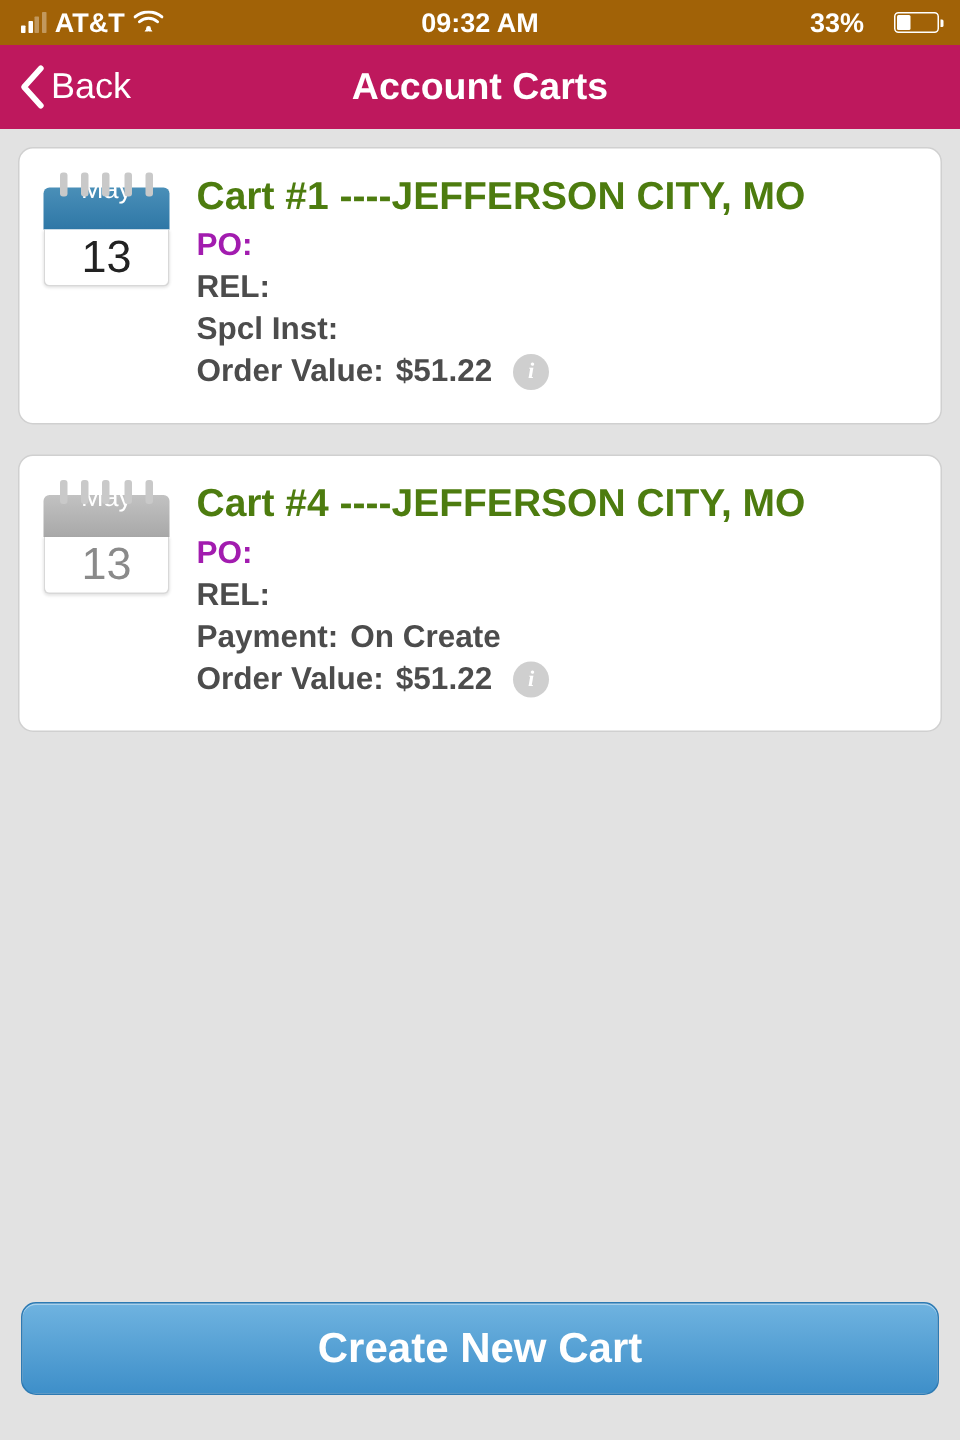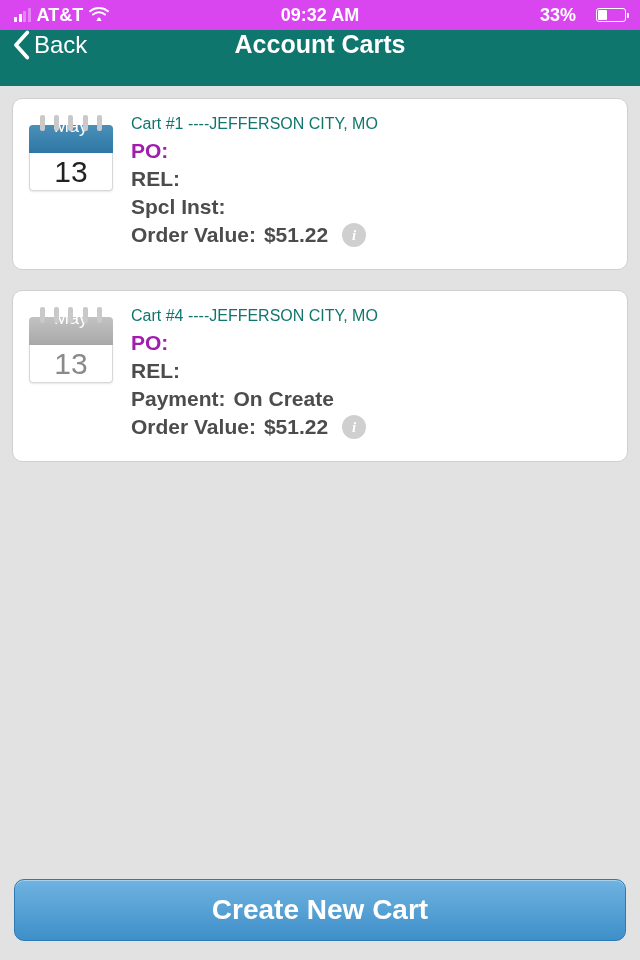--- a/index.html
+++ b/index.html
@@ -2,21 +2,21 @@
 <html><head>
 <meta charset="utf-8">
 <style>
   * { margin: 0; padding: 0; box-sizing: border-box; }
   html, body { width: 640px; height: 960px; font-family: -apple-system, Helvetica, Arial, sans-serif; background: #e2e2e2; overflow: hidden; }
   
   
   .status-bar {
     width: 100%;
     height: 30px;
-    background: #d946ef;
+    background: #a16207;
     display: flex;
     align-items: center;
     padding: 0 14px;
     color: #fff;
     font-size: 18px;
     font-weight: 600;
   }
   .status-left { display: flex; align-items: center; gap: 6px; flex: 1; }
   .status-center { flex: 1; text-align: center; }
   .status-right { flex: 1; display: flex; justify-content: flex-end; align-items: center; gap: 20px; }
@@ -24,23 +24,23 @@
   .signal-bars span { width: 3px; background: #fff; display: inline-block; border-radius: 0.5px; }
   .signal-bars span.dim { background: rgba(255,255,255,0.35); }
   .battery { display: inline-block; width: 30px; height: 14px; border: 1.5px solid #fff; border-radius: 3px; position: relative; }
   .battery::after { content:""; position:absolute; right:-4px; top:4px; width:2.5px; height:5px; background:#fff; border-radius:0 1px 1px 0; }
   .battery-fill { position:absolute; left:1px; top:1px; bottom:1px; width:33%; background:#fff; border-radius:1px; }
   
   
   .nav-bar {
     width: 100%;
     height: 56px;
-    background: #0f766e;
+    background: #be185d;
     display: flex;
-    align-items: flex-start;
+    align-items: center;
     position: relative;
     color: #fff;
   }
   .back-btn { display: flex; align-items: center; gap: 2px; padding-left: 10px; cursor: pointer; }
   .back-btn svg { width: 22px; height: 30px; }
   .back-text { font-size: 24px; font-weight: 400; }
   .nav-title { position: absolute; left:0; right:0; text-align:center; font-size: 25px; font-weight: 700; pointer-events:none; }
   
   
   .content { padding: 12px 12px 0 12px; }
@@ -60,30 +60,30 @@
   .cal-rings span { width:5px; height:16px; background:#c9c9c9; border-radius:2px; display:block; }
   .cal-month { height:28px; display:flex; align-items:flex-end; justify-content:center; padding-bottom:16px; font-size:18px; font-weight:400; color:#fff; border-radius:4px 4px 0 0; }
   .cal-month.blue { background: linear-gradient(#4a8fb8,#2e77a6); }
   .cal-month.gray { background: linear-gradient(#c2c2c2,#a8a8a8); color:#fff; }
   .cal-day { height:38px; background:#fff; border:1px solid #d8d8d8; border-top:none; border-radius:0 0 4px 4px; display:flex; align-items:center; justify-content:center; font-size:30px; font-weight:500; box-shadow: 0 1px 2px rgba(0,0,0,0.1); }
   .cal-day.black { color:#222; }
   .cal-day.gray { color:#8a8a8a; }
   
   
   .cart-details { flex:1; }
-  .cart-title { font-size:16px; color:#0f766e; margin-bottom:6px; font-weight:400; }
+  .cart-title { font-size:26px; color:#4d7c0f; margin-bottom:6px; font-weight:700; }
   .field-row { font-size:21px; margin-bottom:4px; display:flex; align-items:center; gap:8px; }
   .field-label { font-weight:700; color:#4c4c4c; }
   .field-label.red { color:#a21caf; }
   .field-value { color:#4c4c4c; font-weight:700; }
   .info-icon { display:inline-flex; width:24px; height:24px; border-radius:50%; background:#cfcfcf; align-items:center; justify-content:center; margin-left:6px; }
   .info-icon::before { content:"i"; font-style:italic; font-family:Georgia,serif; color:#fff; font-size:15px; font-weight:bold; }
   
   
-  .bottom-bar { position:absolute; left:0; right:0; bottom:5px; padding: 14px; }
+  .bottom-bar { position:absolute; left:0; right:0; bottom:16px; padding: 14px; }
   .new-cart-btn {
     width:100%; height:62px; border-radius:10px;
     background: linear-gradient(#6fb3e0,#3e8fc9);
     border:1px solid #2d7ab3;
     color:#fff; font-size:28px; font-weight:600;
     display:flex; align-items:center; justify-content:center;
     cursor:pointer;
     box-shadow: inset 0 1px 0 rgba(255,255,255,0.4);
   }
 </style>

